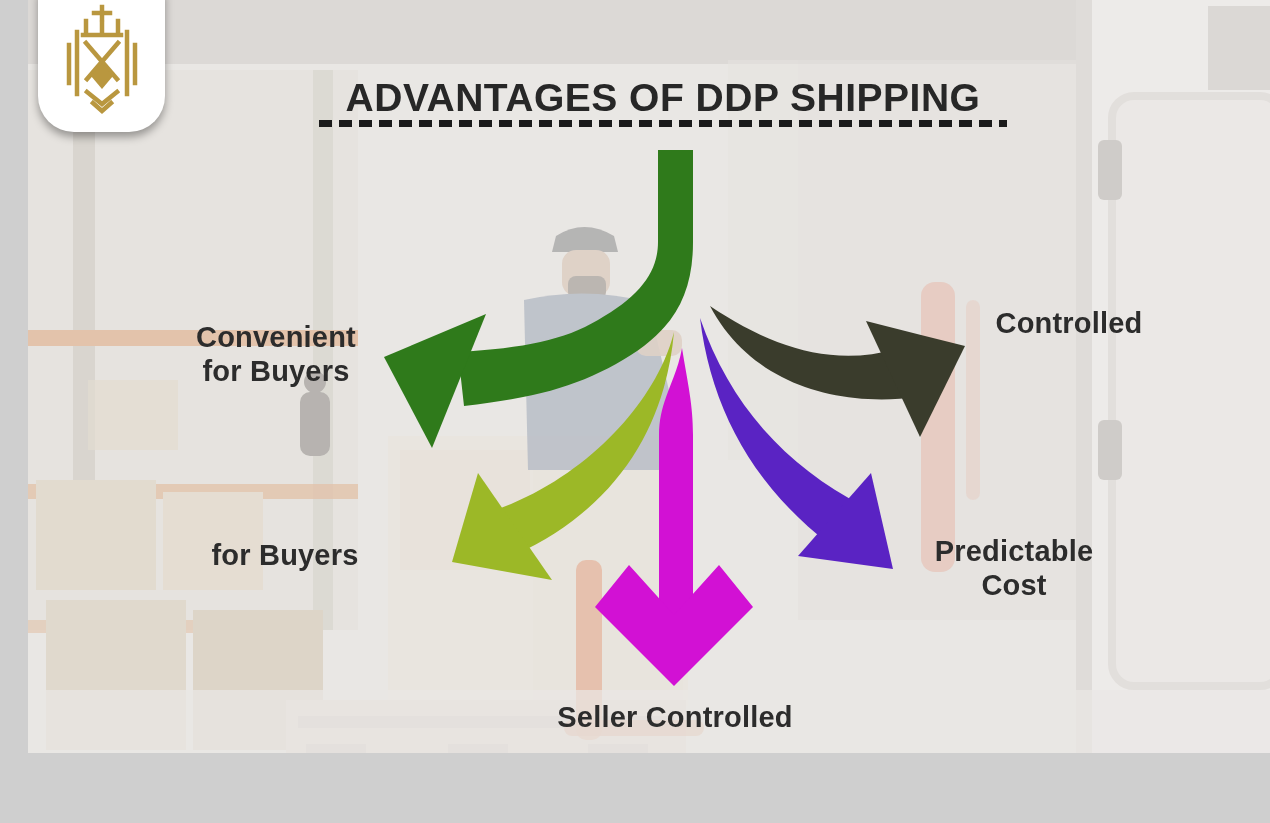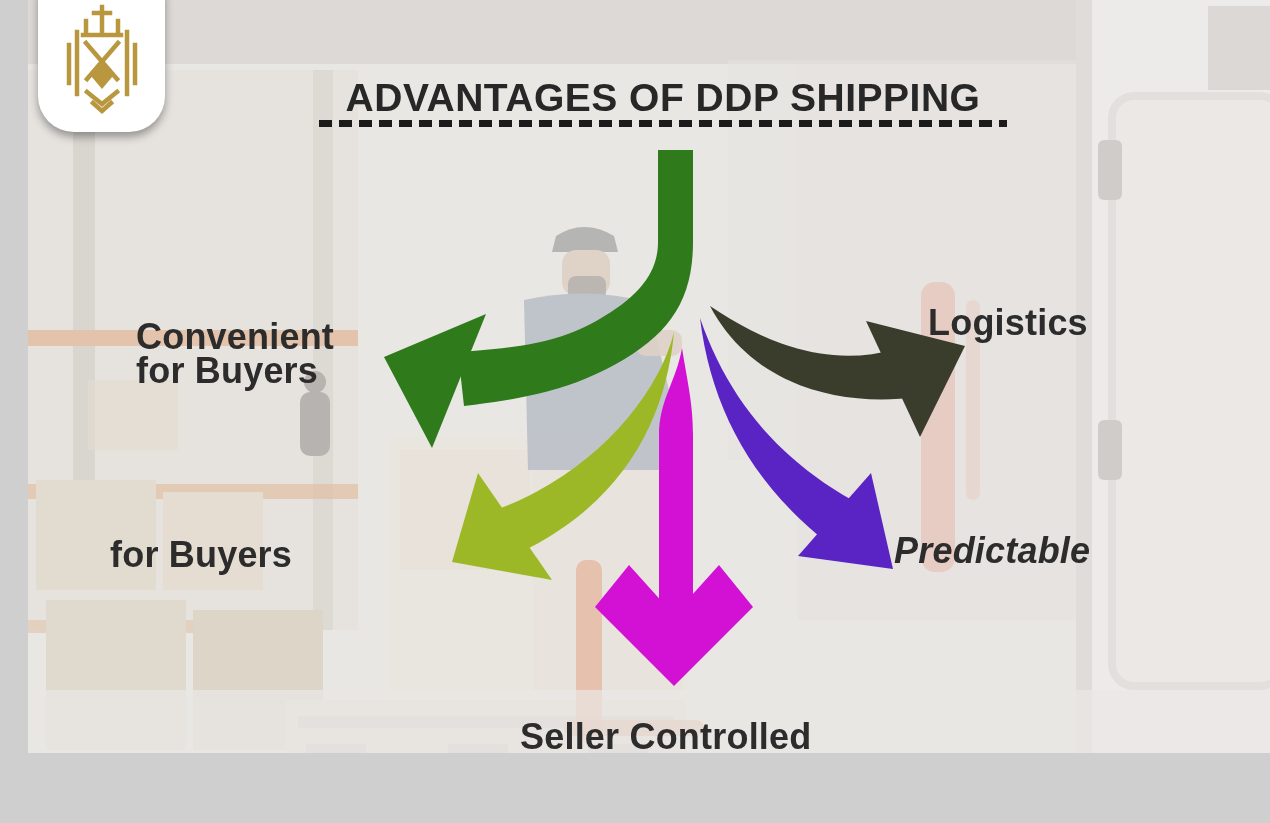--- a/index.html
+++ b/index.html
@@ -17,29 +17,29 @@
   .page-title{
     position:absolute;top:76px;left:0;width:100%;text-align:center;
     font-size:39px;font-weight:bold;letter-spacing:0.5px;color:#272727;
   }
   .title-underline{
     position:absolute;top:120px;left:50%;transform:translateX(-50%);
     width:688px;height:7px;
     background:repeating-linear-gradient(90deg,#1b1b1b 0 13px,transparent 13px 20px);
   }
   .label{
-    position:absolute;text-align:left;font-weight:bold;
-    font-size:36px;line-height:34px;color:#2c2c2c;letter-spacing:0.2px;
+    position:absolute;text-align:center;font-weight:bold;
+    font-size:29px;line-height:34px;color:#2c2c2c;letter-spacing:0.2px;
   }
   .label span{display:block;}
   .lbl-convenient{left:108px;top:320px;width:280px;}
   .lbl-increased{left:900px;top:306px;width:282px;}
   .lbl-reduced{left:82px;top:538px;width:350px;}
-  .lbl-seller{left:492px;top:720px;width:310px;}
-  .lbl-predictable{left:866px;top:534px;width:240px;font-style:italic;}
+  .lbl-seller{left:492px;top:700px;width:310px;}
+  .lbl-predictable{left:866px;top:534px;width:240px;}
 </style>
 </head>
 <body>
 
 <div class="stage">
 
   <svg class="bg-svg" viewBox="0 0 1270 823">
     <g opacity="0.40">
       <rect x="0" y="0" width="1270" height="64" fill="#c9c6c1"></rect>
       <rect x="0" y="70" width="330" height="560" fill="#ddd8d0" opacity="0.6"></rect>
@@ -138,28 +138,29 @@
       <path d="M 865 569 L 843 473 L 770 556 Z" fill="#5a23c3"></path>
     </g>
   </svg>
 
   <div class="label lbl-convenient">
     <span>Convenient</span>
     <span>for Buyers</span>
   </div>
 
   <div class="label lbl-increased">
-    <span>Logistics</span>
+    <span>Controlled</span>
   </div>
 
   <div class="label lbl-reduced">
     <span>for Buyers</span>
   </div>
 
   <div class="label lbl-seller">
     <span>Seller Controlled</span>
   </div>
 
   <div class="label lbl-predictable">
     <span>Predictable</span>
+    <span>Cost</span>
   </div>
 
 </div>
 
 </body></html>

